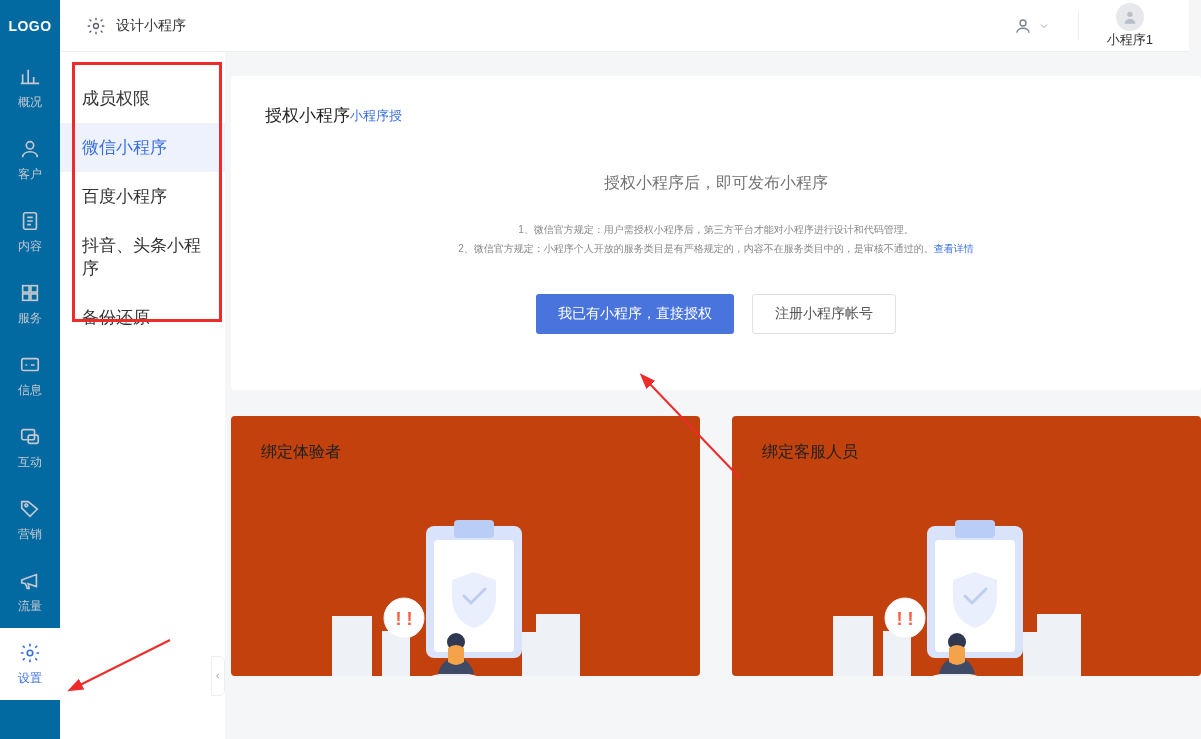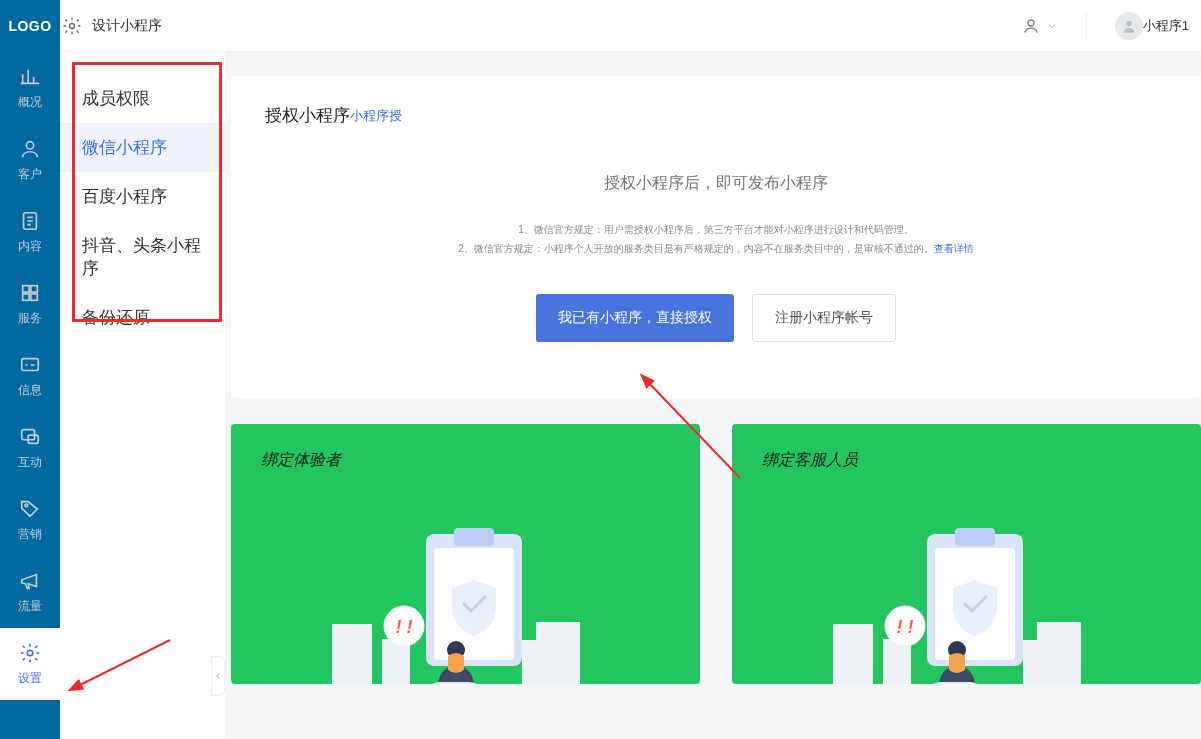--- a/index.html
+++ b/index.html
@@ -7,35 +7,35 @@
       font-family: -apple-system, "PingFang SC", "Microsoft YaHei", sans-serif;
       background: #f5f6f8;
       width: 1201px;
       height: 739px;
       overflow: hidden;
       position: relative;
     }
     
     .topbar {
       position: absolute;
-      top: 0; left: 60px; right: 0; height: 52px;
+      top: 0; left: 60px; right: 12px; height: 52px;
       background: #fff;
       border-bottom: 1px solid #eceef2;
       display: flex;
       align-items: center;
-      padding: 0 2px;
+      padding: 0 26px;
     }
     .topbar-left { display: flex; align-items: center; gap: 10px; }
     .topbar-title { font-size: 14px; color: #333; }
     .topbar-spacer { flex: 1; }
     .topbar-right { display: flex; align-items: center; gap: 28px; padding-right: 10px;}
     .user-dd { display:flex; align-items:center; gap:6px; color:#666; cursor:pointer;}
     .avatar { width: 28px; height: 28px; border-radius: 50%; background:#e6e8ec; display:flex; align-items:center; justify-content:center;}
     .divider-v { width:1px; height:28px; background:#eceef2;}
-    .user-block { display:flex; align-items:center; }
+    .user-block { display:flex; align-items:center; flex-direction:column;}
     .user-name { font-size:13px; color:#333;}
 
     
     .rail {
       position: absolute;
       top: 0; left: 0; bottom: 0; width: 60px;
       background: #0369a1;
       display: flex;
       flex-direction: column;
       align-items: center;
@@ -110,37 +110,36 @@
     .card-title { font-size: 17px; color:#222;}
     .link-right { color:#3a6fe4; font-size:13px; cursor:pointer;}
     .hero-title {
       text-align:center; font-size:16px; color:#737373; font-weight:500;
       margin-bottom: 26px;
     }
     .rules { text-align:center; font-size:10px; color:#888; line-height: 1.9; margin-bottom: 36px;}
     .rules a { color:#3a6fe4; text-decoration:none; cursor:pointer;}
     .btn-row { display:flex; gap:18px; justify-content:center; padding-bottom:28px;}
     .btn {
-      height:48px; padding: 0 22px; border-radius:3px;
+      height:40px; padding: 0 22px; border-radius:3px;
       display:inline-flex; align-items:center; justify-content:center;
       font-size:14px; cursor:pointer; user-select:none;
     }
     .btn-primary { background:#4a74dd; color:#fff;}
     .btn-ghost { background:#fff; border:1px solid #dcdfe6; color:#555;}
 
     .row2 {
       display:flex; gap:32px; margin-top:26px;
     }
     .subcard {
-      flex:1; background:#22c55e; border-radius:4px;
+      flex:1; background:#c2410c; border-radius:4px;
       padding: 26px 30px 0 30px;
       height: 260px;
       overflow:hidden;
       position:relative;
-      font-style:italic;
     }
     .subcard-title { font-size:16px; color:#222; margin-bottom: 16px;}
     .illus-wrap {
       position:absolute; left:0; right:0; bottom:-10px; height:190px;
       display:flex; justify-content:center; align-items:flex-end;
     }
 
     
     .arrow { position:absolute; pointer-events:none; }
 

